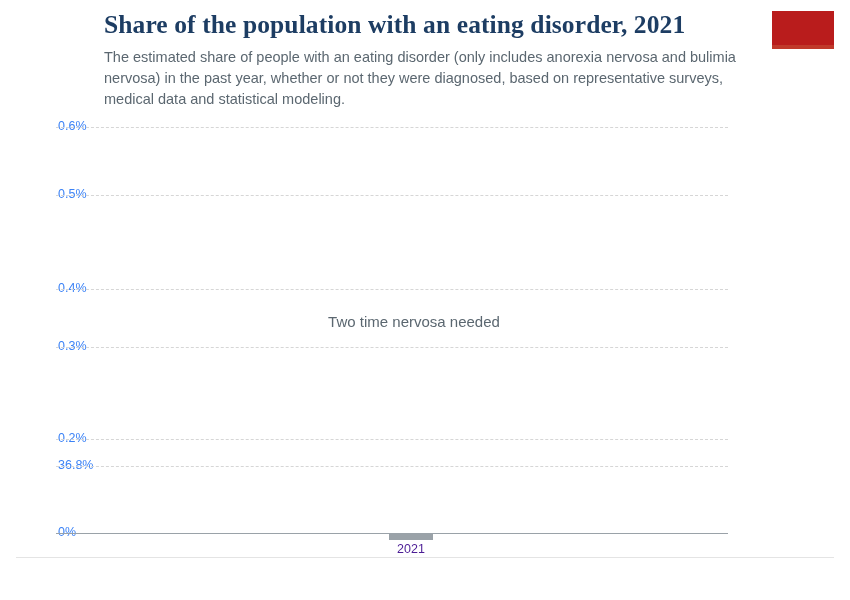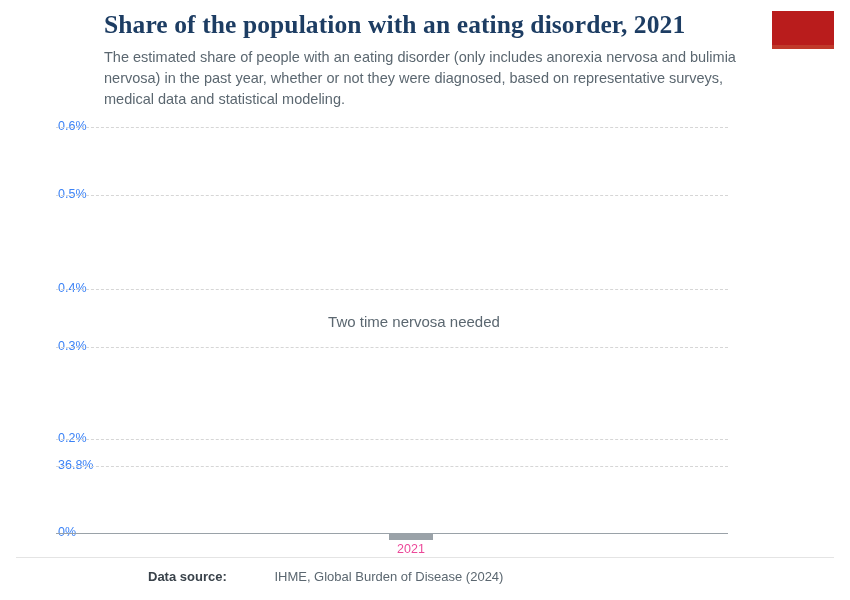--- a/index.html
+++ b/index.html
@@ -100,21 +100,21 @@
   
   .x-tick {
     position: absolute;
     width: 1px;
     height: 6px;
     background: #9aa2a8;
   }
   .x-tick-label {
     position: absolute;
     font-size: 12.5px;
-    color: #ec4899;
+    color: #4c1d95;
     transform: translateX(-50%);
     white-space: nowrap;
     text-align: center;
   }
 
   
   .center-note {
     position: absolute;
     left: 56px;
     right: 122px;
@@ -207,19 +207,15 @@
 
     <div class="x-tick" style="left:389px; top:422px;"></div>
     <div class="x-tick-label" style="left:389px; top:430px;">2021</div>
 
     <div class="center-note">
       <span class="center-note-inner">Two time nervosa needed</span>
     </div>
   </div>
 
   <div class="footer">
-    <div class="footer-left">
-      <strong>Data source:</strong>
-      <span>IHME, Global Burden of Disease (2024)</span>
-    </div>
   </div>
 
 </div>
 
 </body></html>

